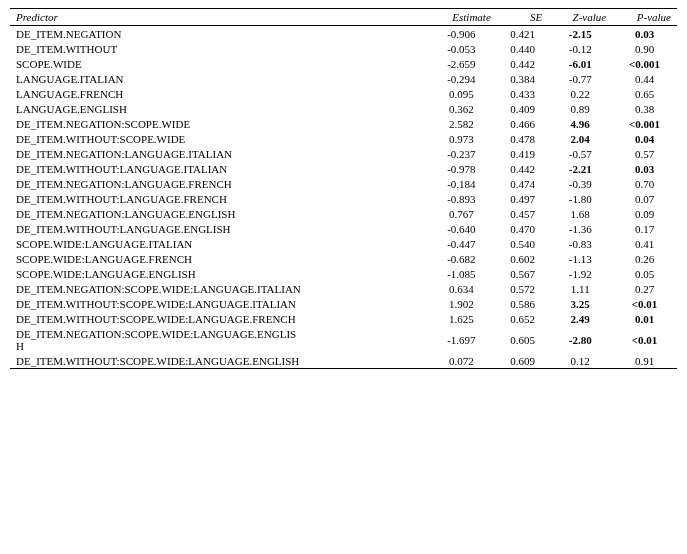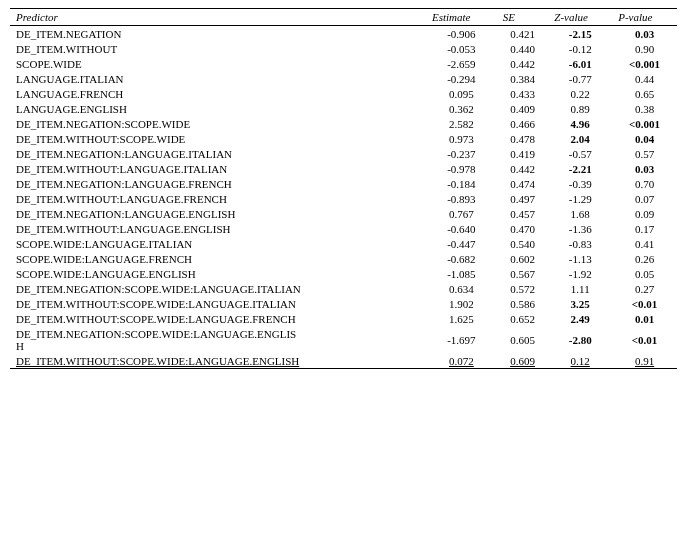--- a/index.html
+++ b/index.html
@@ -19,21 +19,21 @@
       border-collapse: collapse;
     }
     thead tr {
       border-top: 1.5px solid #000;
       border-bottom: 1px solid #000;
     }
     th {
       padding: 2px 6px;
       font-weight: normal;
       font-style: italic;
-      text-align: left;
+      text-align: right;
     }
     th.predictor-col {
       text-align: left;
     }
     td {
       padding: 1.5px 6px;
       text-align: center;
     }
     td.predictor-cell {
       text-align: left;
@@ -130,21 +130,21 @@
           <td class="predictor-cell">DE_ITEM.NEGATION:LANGUAGE.FRENCH</td>
           <td>-0.184</td>
           <td>0.474</td>
           <td>-0.39</td>
           <td>0.70</td>
         </tr>
         <tr>
           <td class="predictor-cell">DE_ITEM.WITHOUT:LANGUAGE.FRENCH</td>
           <td>-0.893</td>
           <td>0.497</td>
-          <td>-1.29</td>
+          <td>-1.80</td>
           <td>0.07</td>
         </tr>
         <tr>
           <td class="predictor-cell">DE_ITEM.NEGATION:LANGUAGE.ENGLISH</td>
           <td>0.767</td>
           <td>0.457</td>
           <td>1.68</td>
           <td>0.09</td>
         </tr>
         <tr>
@@ -196,21 +196,21 @@
           <td class="bold">2.49</td>
           <td class="bold">0.01</td>
         </tr>
         <tr>
           <td class="predictor-cell">DE_ITEM.NEGATION:SCOPE.WIDE:LANGUAGE.ENGLIS<br>H</td>
           <td>-1.697</td>
           <td>0.605</td>
           <td class="bold">-2.80</td>
           <td class="bold">&lt;0.01</td>
         </tr>
-        <tr style="border-bottom: 1.5px solid rgb(0, 0, 0); text-decoration: underline;">
+        <tr style="border-bottom: 1.5px solid rgb(0, 0, 0);">
           <td class="predictor-cell">DE_ITEM.WITHOUT:SCOPE.WIDE:LANGUAGE.ENGLISH</td>
           <td>0.072</td>
           <td>0.609</td>
           <td>0.12</td>
           <td>0.91</td>
         </tr>
       </tbody>
   </table>
 </div>
 

